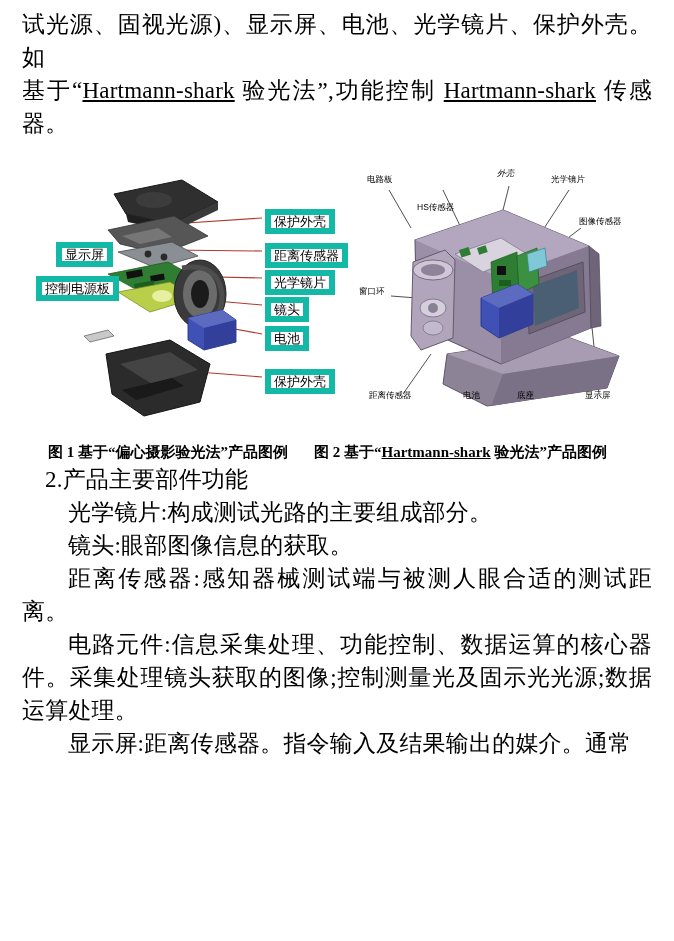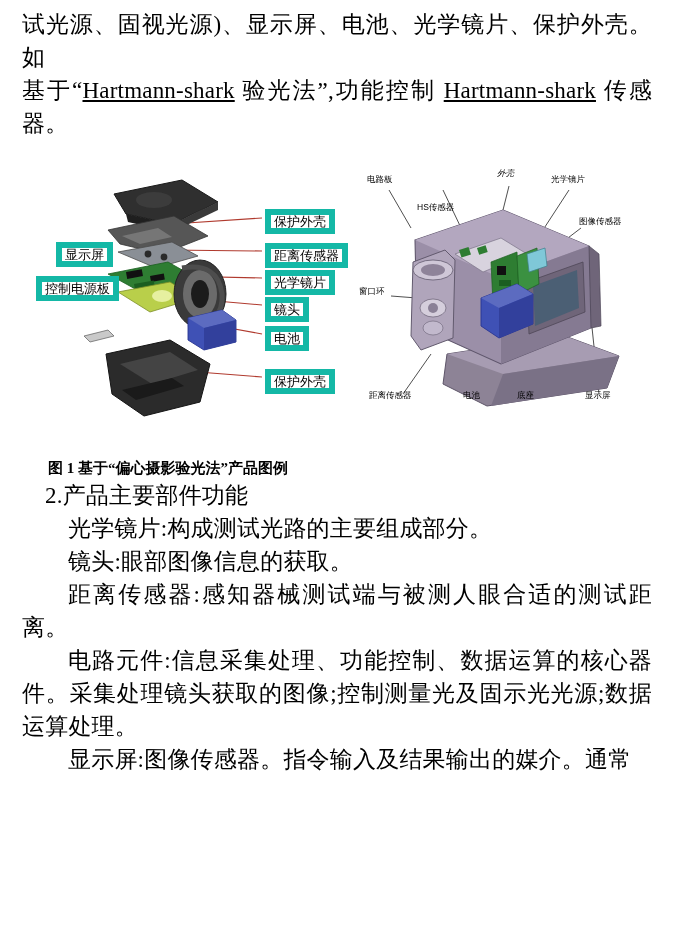--- a/index.html
+++ b/index.html
@@ -41,21 +41,21 @@
     margin: 18px auto 4px auto;
   }
   .fig {
     position: absolute;
     top: 0;
   }
   .fig-left { left: 0; width: 300px; height: 275px; }
   .fig-right { left: 329px; width: 312px; height: 275px; }
 
   .figcaptions {
-    margin-top: 24px;
+    margin-top: 8px;
     font-size: 15px;
     font-weight: bold;
     line-height: 22px;
     display: flex;
     justify-content: flex-start;
     gap: 26px;
     padding-left: 26px;
   }
   .figcaptions span.u { text-decoration: underline; }
 
@@ -246,23 +246,24 @@
       <div class="lbl-plain" style="left:8px; top:128px;">窗口环</div>
       <div class="lbl-plain" style="left:18px; top:232px;">距离传感器</div>
       <div class="lbl-plain" style="left:112px; top:232px;">电池</div>
       <div class="lbl-plain" style="left:166px; top:232px;">底座</div>
       <div class="lbl-plain" style="left:234px; top:232px;">显示屏</div>
     </div>
   </div>
 
   <div class="figcaptions">
     <div>图 1 基于“偏心摄影验光法”产品图例</div>
+    <div><span>图 2 基于“</span><span class="u latin">Hartmann-shark</span><span> 验光法”产品图例</span></div>
   </div>
 
   <p class="para" style="text-indent:1em;">2.产品主要部件功能</p>
 
   <p class="para indent">光学镜片:构成测试光路的主要组成部分。</p>
   <p class="para indent">镜头:眼部图像信息的获取。</p>
   <p class="para indent">距离传感器:感知器械测试端与被测人眼合适的测试距离。</p>
   <p class="para indent">电路元件:信息采集处理、功能控制、数据运算的核心器件。采集处理镜头获取的图像;控制测量光及固示光光源;数据运算处理。</p>
-  <p class="para indent">显示屏:图像传感器。指令输入及结果输出的媒介。通常</p>
+  <p class="para indent">显示屏:距离传感器。指令输入及结果输出的媒介。通常</p>
 
 </div>
 
 </body></html>

